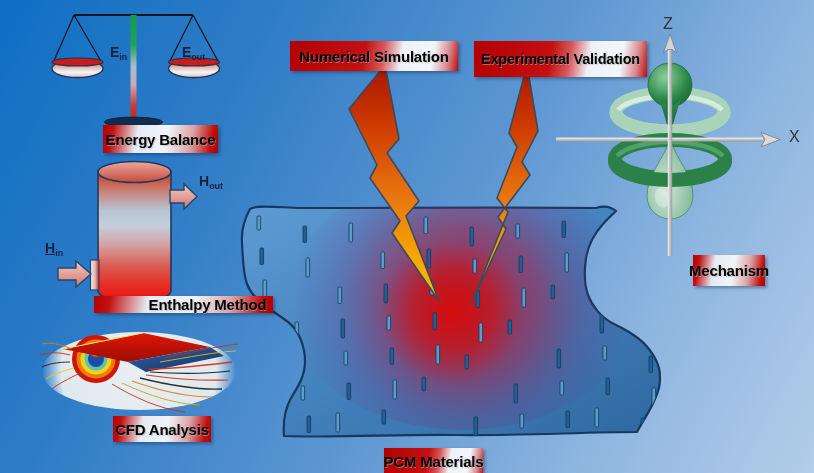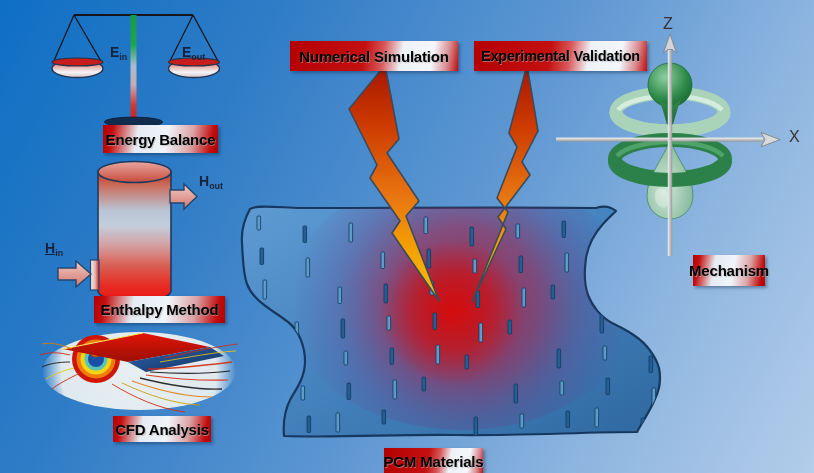--- a/index.html
+++ b/index.html
@@ -305,25 +305,25 @@
       </g>
       <g opacity="0.95">
         <rect x="667.8" y="46" width="4.4" height="210" fill="url(#axisGradV)"></rect>
         <polygon points="670,34 663.5,53 667.8,49.5 672.2,49.5 676.5,53" fill="#d9d9d9" stroke="#7a7a7a" stroke-width="0.8"></polygon>
       </g>
     </g>
   </svg>
 
   <div class="tag tag-left" style="left:290px;top:33px;width:168px;height:30px;">Numerical Simulation</div>
 
-  <div class="tag tag-left" style="left:474px;top:33px;width:173px;height:30px;font-size:14.5px;">Experimental Validation</div>
+  <div class="tag tag-left" style="left:474px;top:33px;width:173px;height:36px;font-size:14.5px;">Experimental Validation</div>
 
   <div class="tag tag-sym" style="left:75px;top:125px;width:115px;height:28px;">Energy Balance</div>
 
-  <div class="tag tag-sym" style="left:66px;top:296px;width:131px;height:27px;">Enthalpy Method</div>
+  <div class="tag tag-sym" style="left:66px;top:296px;width:131px;height:17px;padding-left:48px;">Enthalpy Method</div>
 
   <div class="tag tag-sym" style="left:85px;top:416px;width:98px;height:26px;">CFD Analysis</div>
 
   <div class="tag tag-left" style="left:384px;top:440px;width:99px;height:27px;">PCM Materials</div>
 
   <div class="tag tag-sym" style="left:665px;top:255px;width:72px;height:31px;">Mechanism</div>
 
   <div class="flabel" style="left:66px;top:44px;margin-left:44px;">
     <span>E</span><span class="sub">in</span>
   </div>

